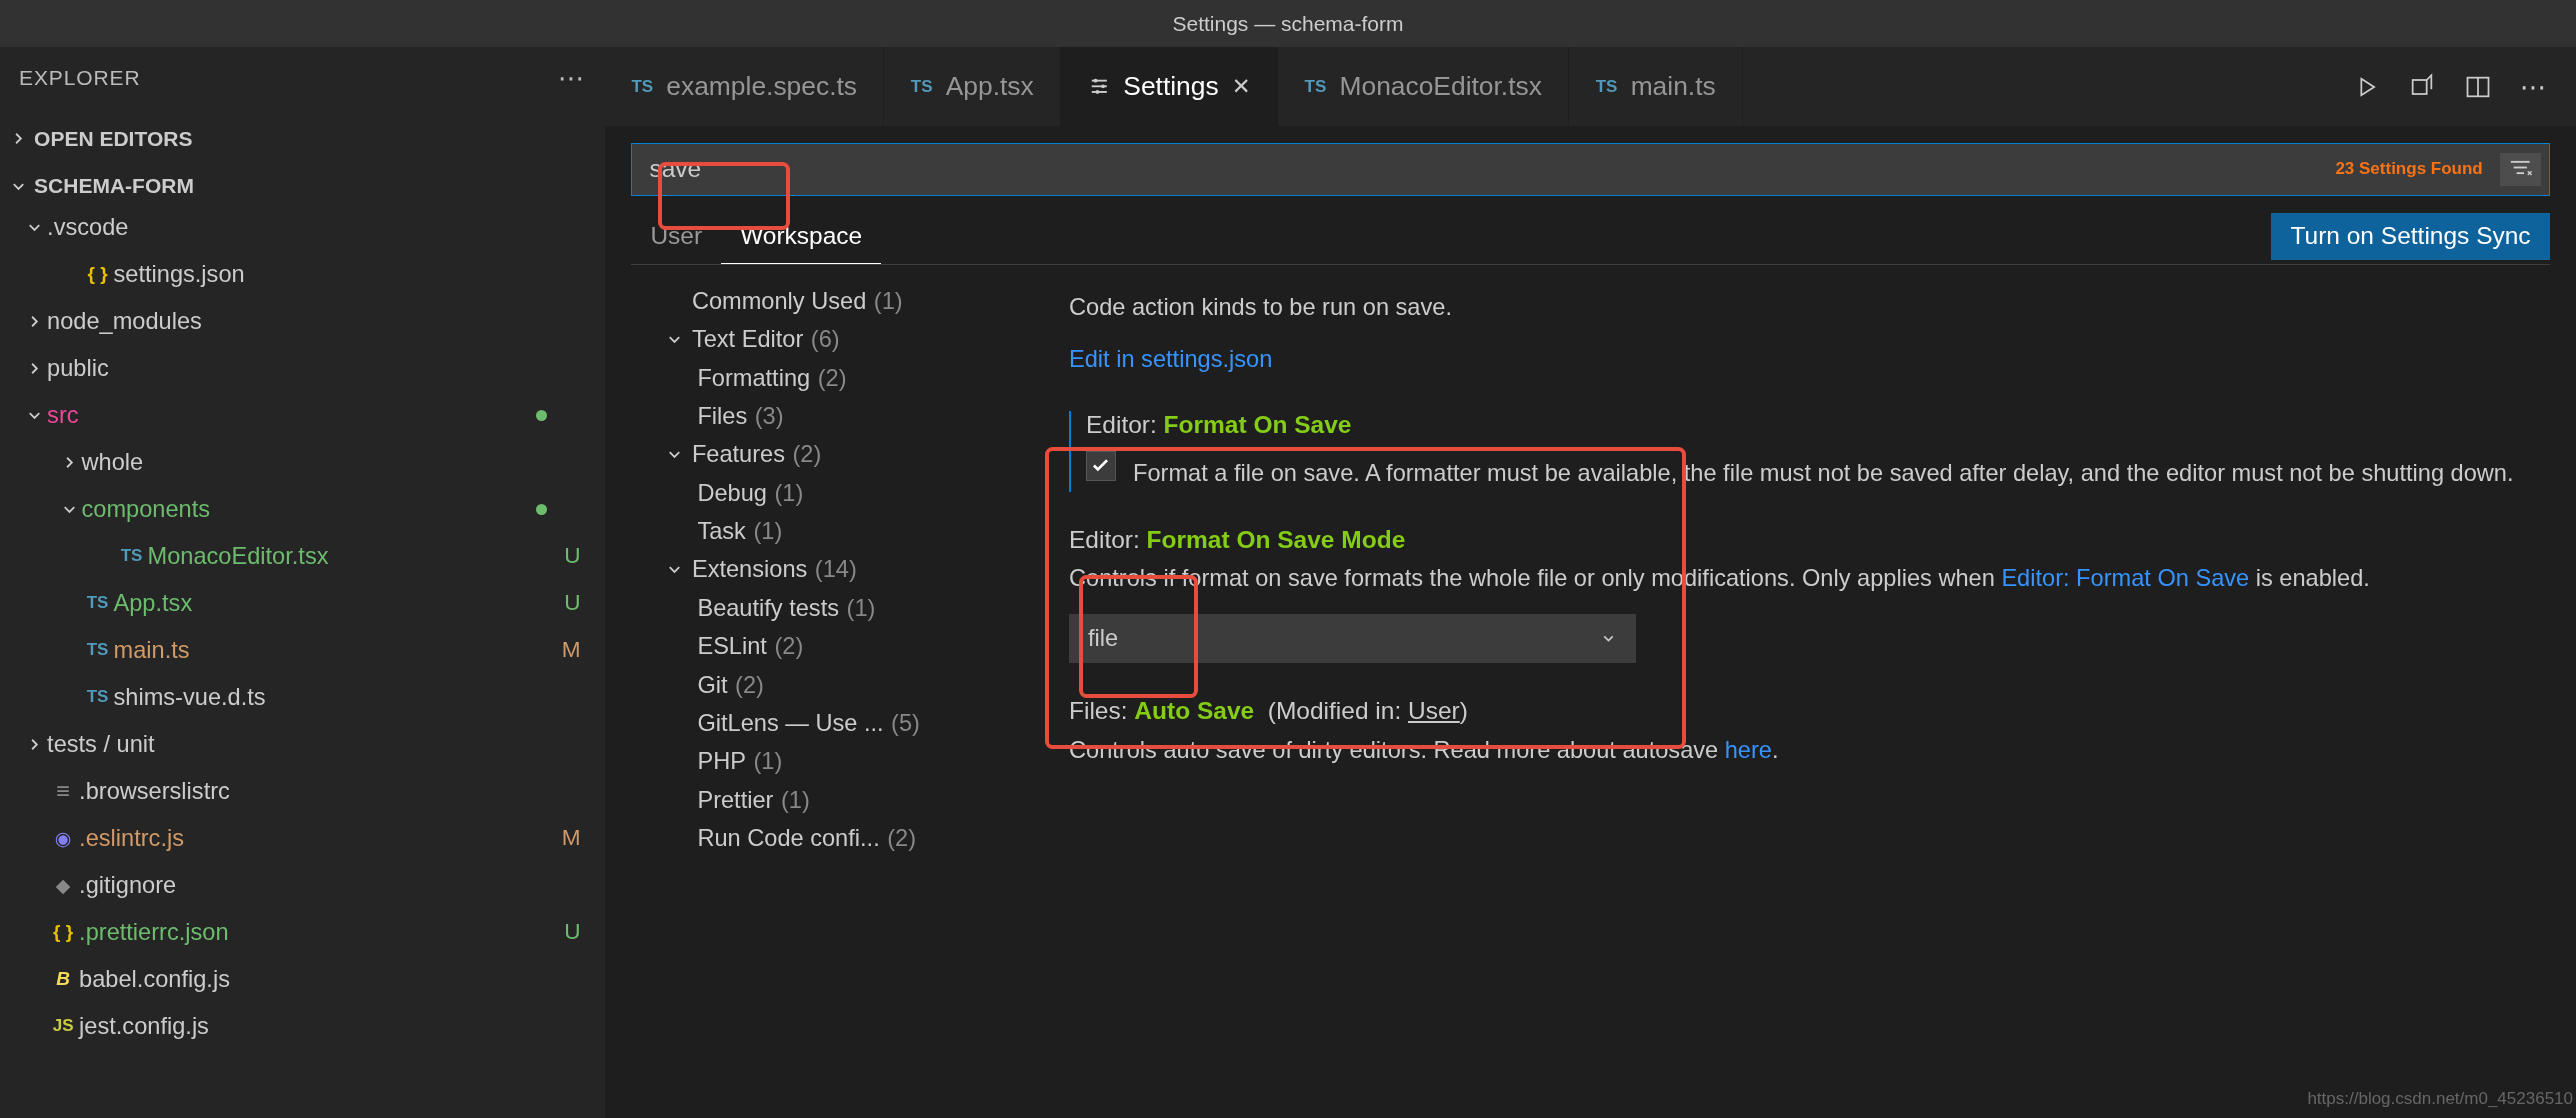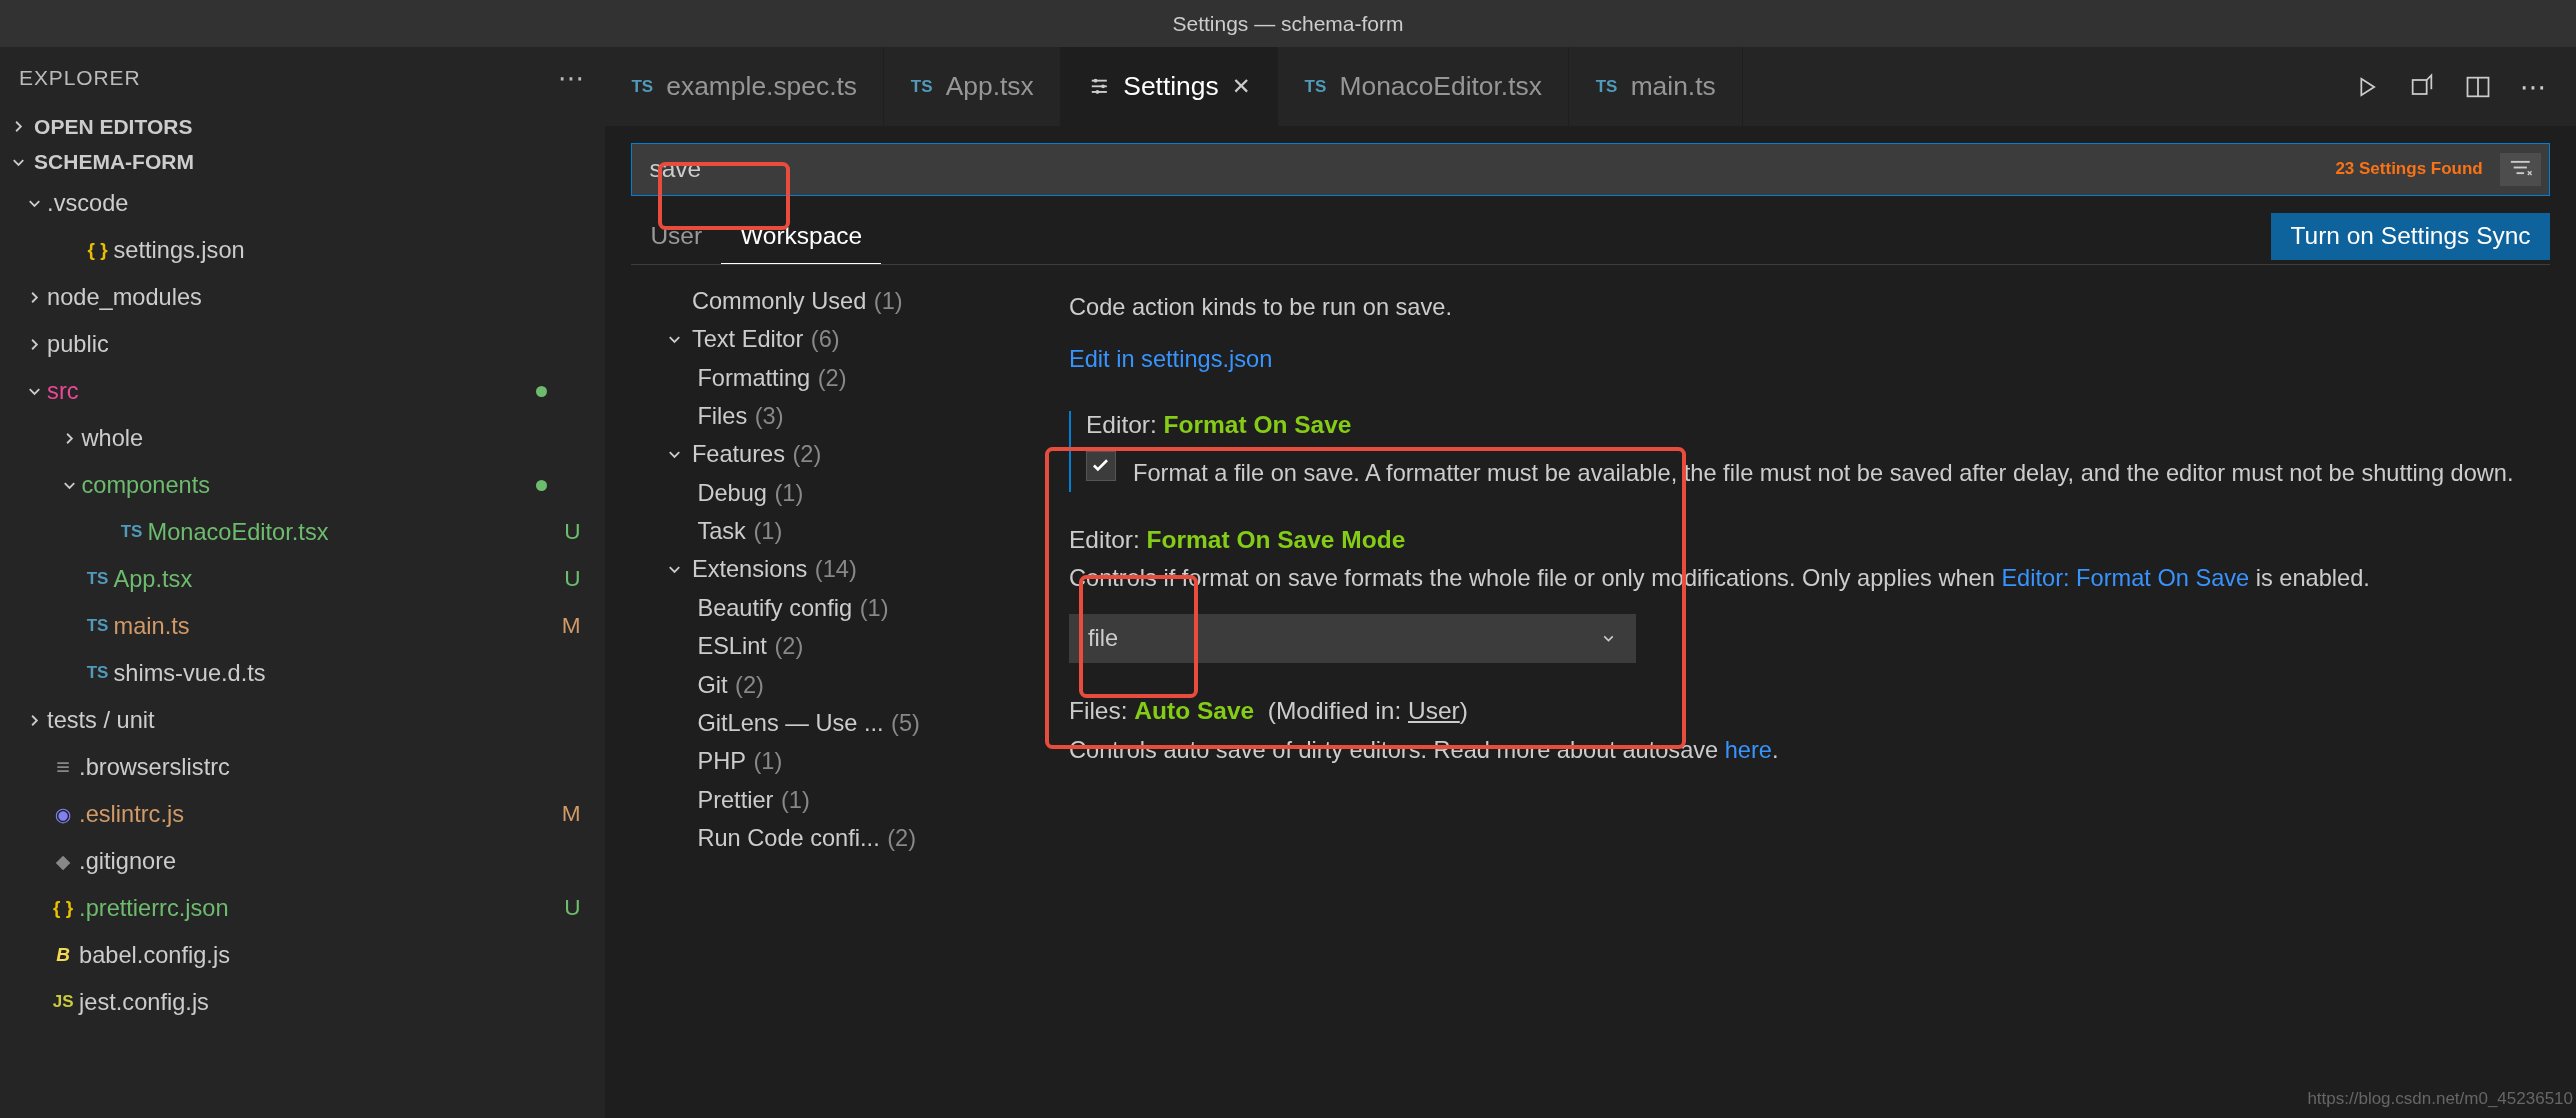--- a/index.html
+++ b/index.html
@@ -1,21 +1,21 @@
 <!DOCTYPE html>
 <html style="font-size:15px"><head>
 <meta charset="utf-8">
 <style>
 * { margin: 0; padding: 0; box-sizing: border-box; font-family: -apple-system, BlinkMacSystemFont, "Segoe UI", sans-serif; }
 body { background: #1e1e1e; color: #cccccc; width: 2576px; height: 1118px; overflow: hidden; transform-origin: top left; }
 .title-bar { height: 47px; background: #323233; display: flex; align-items: center; justify-content: center; color: #ccc; font-size: 21px; }
 .main-layout { display: flex; height: calc(100% - 47px); }
 .sidebar { width: 605px; background: #252526; display: flex; flex-direction: column; }
 .sidebar-header { display: flex; align-items: center; justify-content: space-between; padding: 15px 19px; color: #bbb; font-size: 21px; letter-spacing: 0.9px; }
-.sidebar-section-title { color: #ccc; font-size: 21px; padding: 5.7px 9.4px; font-weight: 700; display: flex; align-items: center; gap: 5.7px; }
+.sidebar-section-title { color: #ccc; font-size: 21px; padding: 5.7px 9.4px; font-weight: 700; display: flex; align-items: center; gap: 5.7px; margin-top: 12px; }
 .tree { flex: 1; overflow: auto; }
 .tree-item { display: flex; align-items: center; padding: 3.8px 19px; font-size: 23.6px; color: #ccc; cursor: pointer; position: relative; height: 47px; }
 .tree-item.folder { color: #ccc; }
 .tree-item.folder.green { color: #6dbb6d; }
 .tree-item .chev { width: 24.5px; display: inline-flex; justify-content: center; color: #ccc; }
 .tree-item .icon { width: 32px; display: inline-flex; justify-content: center; }
 .tree-item .status { position: absolute; right: 24.5px; font-size: 22.6px; }
 .tree-item .dot { position: absolute; right: 58px; width: 11.3px; height: 11.3px; border-radius: 50%; background: #6dbb6d; }
 .status.U { color: #6dbb6d; }
 .status.M { color: #d19a66; }
@@ -337,21 +337,21 @@
               <span class="count">(1)</span>
             </div>
             <div class="toc-item">
               <svg class="chev-svg" viewBox="0 0 16 16">
                 <path d="M4 6l4 4 4-4" stroke="#ccc" stroke-width="1.5" fill="none"></path>
               </svg>
               <span>Extensions</span> 
               <span class="count">(14)</span>
             </div>
             <div class="toc-item toc-sub">
-              <span>Beautify config</span> 
+              <span>Beautify tests</span> 
               <span class="count">(1)</span>
             </div>
             <div class="toc-item toc-sub">
               <span>ESLint</span> 
               <span class="count">(2)</span>
             </div>
             <div class="toc-item toc-sub">
               <span>Git</span> 
               <span class="count">(2)</span>
             </div>

